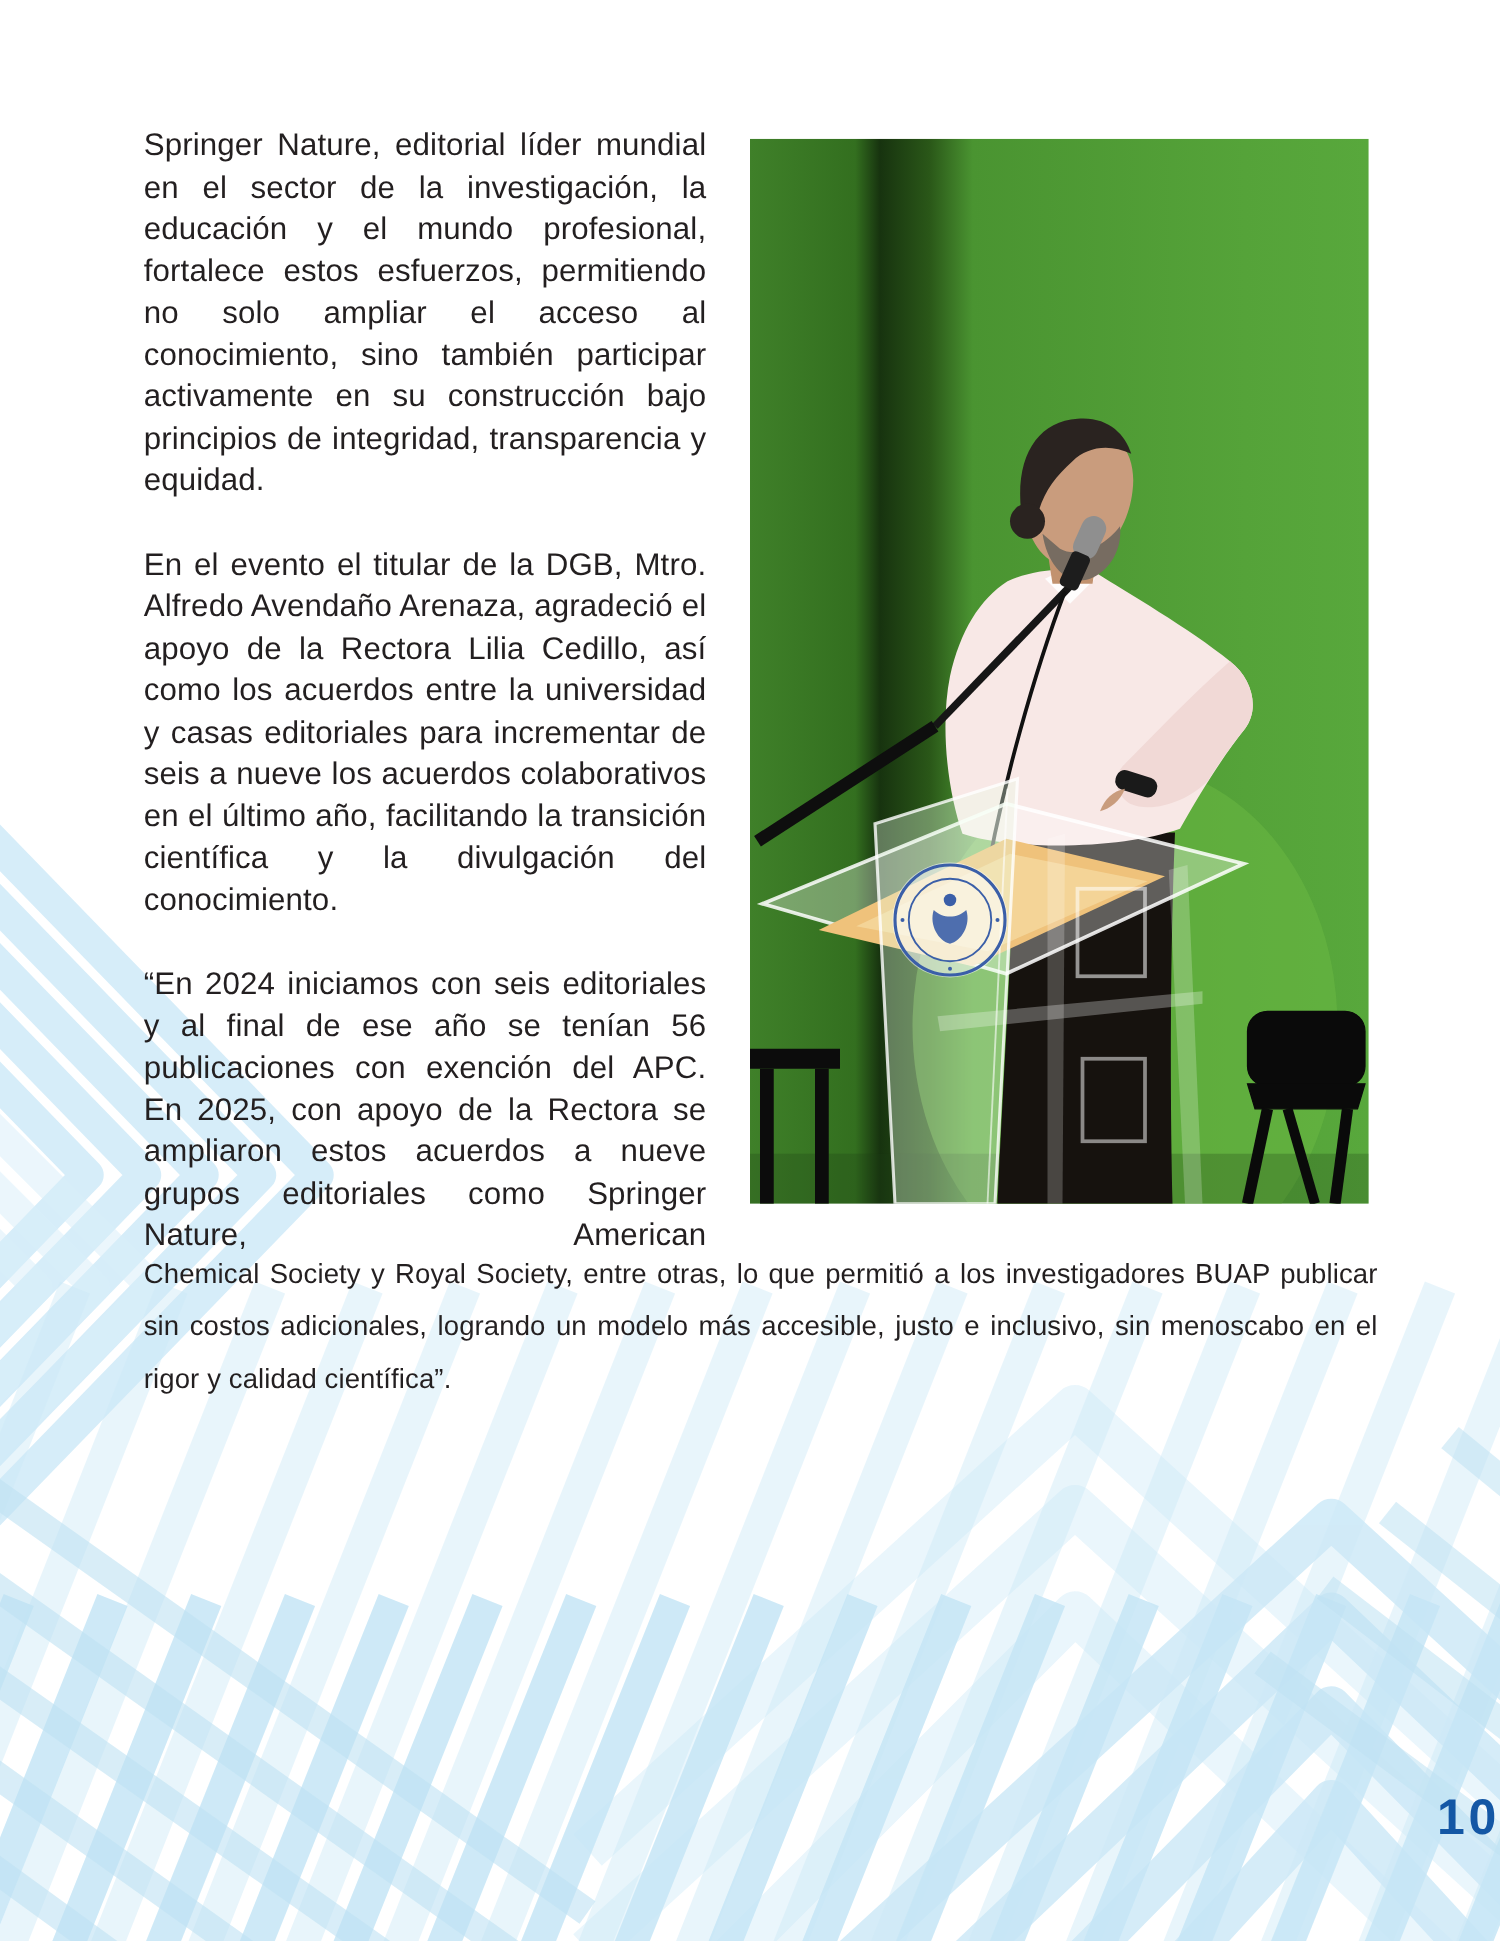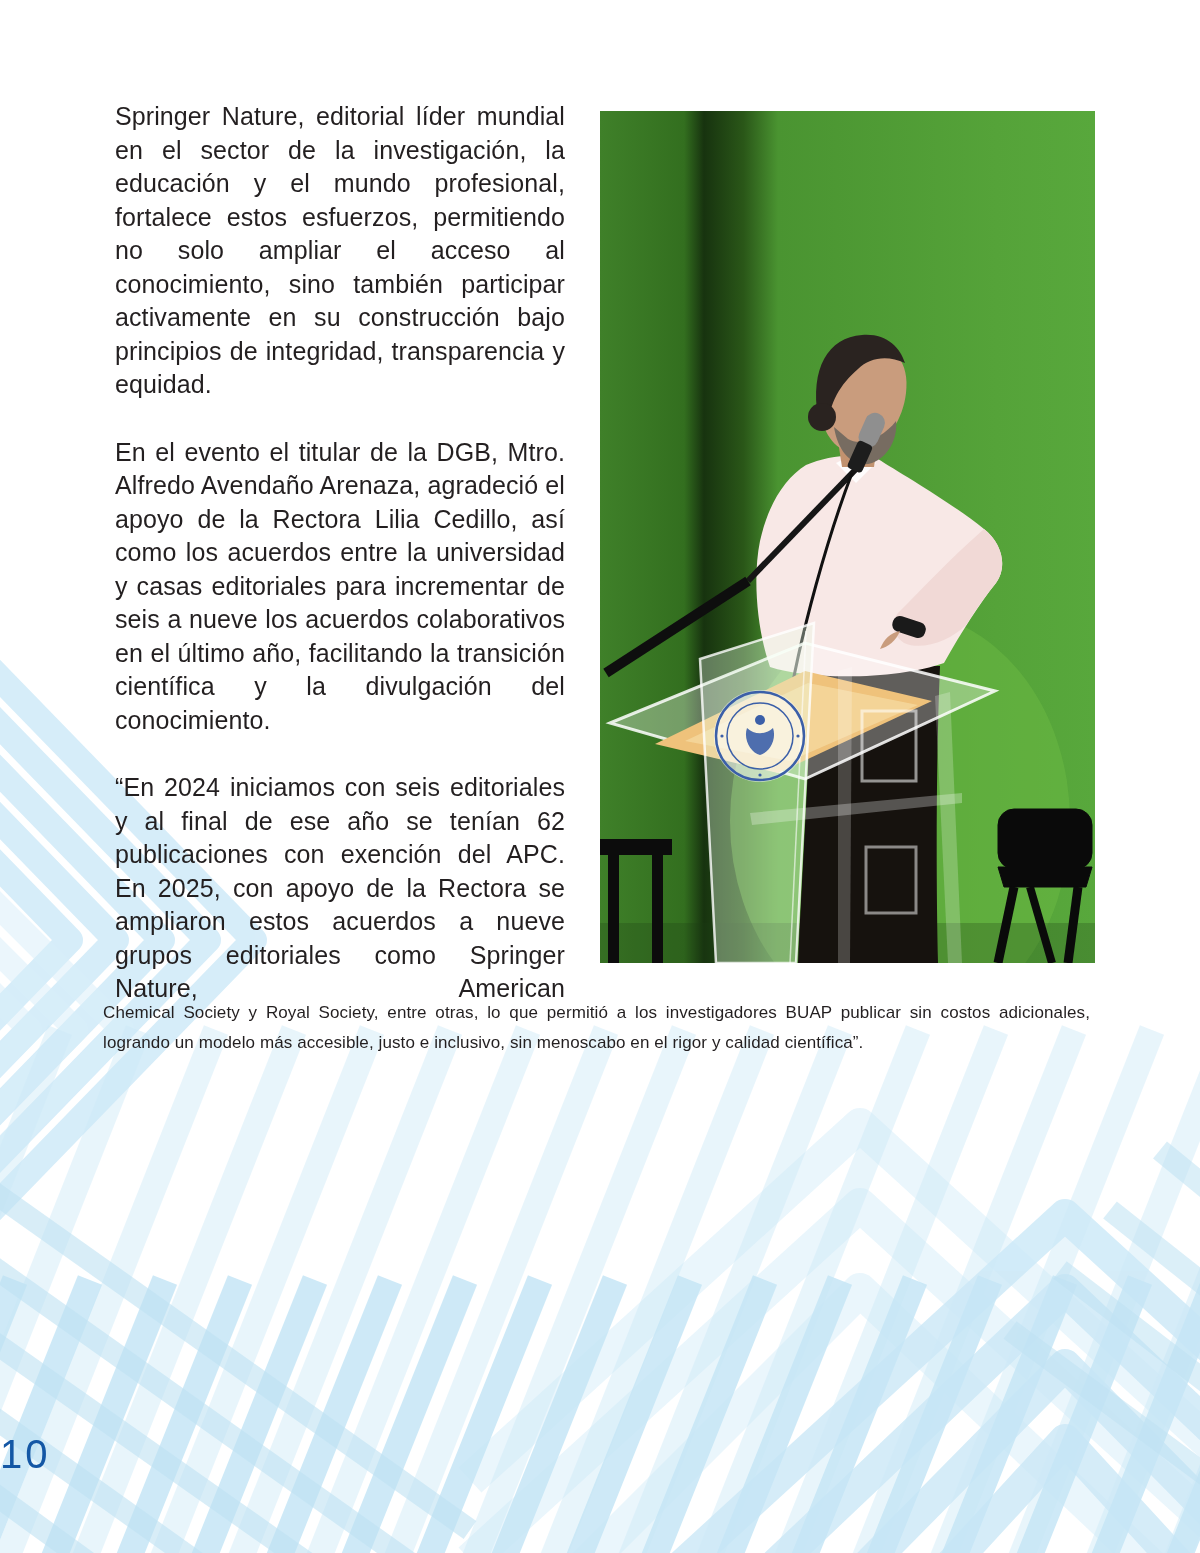--- a/index.html
+++ b/index.html
@@ -22,30 +22,30 @@
     letter-spacing:0.1px;
   }
   .col-text p { margin:0 0 34px 0; }
   .col-text p.stretch-last { text-align-last:justify; }
   .photo {
     position:absolute; left:600px; top:111px; width:495px; height:852px;
     margin:0; padding:0;
   }
   .photo svg { display:block; width:100%; height:100%; }
   .full-text {
-    position:absolute; left:103px; top:998px; width:987px;
-    font-size:17px; line-height:30px;
+    position:absolute; left:115px; top:998px; width:987px;
+    font-size:22px; line-height:42px;
     text-align:justify;
     letter-spacing:0.1px;
   }
   .full-text p { margin:0 0 32px 0; }
   .page-number {
     position:absolute; left:0; top:1432px; width:1200px;
-    text-align:left;
-    font-size:40px; font-weight:normal;
+    text-align:right;
+    font-size:40px; font-weight:bold;
     letter-spacing:3px;
   }
 </style>
 </head>
 <body>
 
 <div class="page">
 
   <svg class="bg-pattern" viewBox="0 0 1200 1553" xmlns="http://www.w3.org/2000/svg" aria-hidden="true">
 
@@ -130,21 +130,21 @@
       <line x1="1010" y1="1330" x2="1320" y2="1560"></line>
       <line x1="1060" y1="1270" x2="1360" y2="1500"></line>
       <line x1="1110" y1="1210" x2="1400" y2="1440"></line>
       <line x1="1160" y1="1150" x2="1440" y2="1380"></line>
     </g>
   </svg>
 
   <div class="col-text" style="color: rgb(35, 31, 32);">
     <p>Springer Nature, editorial líder mundial en el sector de la investigación, la educación y el mundo profesional, fortalece estos esfuerzos, permitiendo no solo ampliar el acceso al conocimiento, sino también participar activamente en su construcción bajo principios de integridad, transparencia y equidad.</p>
     <p>En el evento el titular de la DGB, Mtro. Alfredo Avendaño Arenaza, agradeció el apoyo de la Rectora Lilia Cedillo, así como los acuerdos entre la universidad y casas editoriales para incrementar de seis a nueve los acuerdos colaborativos en el último año, facilitando la transición científica y la divulgación del conocimiento.</p>
-    <p class="stretch-last">“En 2024 iniciamos con seis editoriales y al final de ese año se tenían 62 publicaciones con exención del APC. En 2025, con apoyo de la Rectora se ampliaron estos acuerdos a nueve grupos editoriales como Springer Nature, American</p>
+    <p class="stretch-last">“En 2024 iniciamos con seis editoriales y al final de ese año se tenían 56 publicaciones con exención del APC. En 2025, con apoyo de la Rectora se ampliaron estos acuerdos a nueve grupos editoriales como Springer Nature, American</p>
   </div>
 
   <figure class="photo">
     <svg viewBox="0 0 495 852" xmlns="http://www.w3.org/2000/svg" preserveAspectRatio="none">
       <defs>
         <linearGradient id="wall" x1="0" y1="0" x2="1" y2="0">
           <stop offset="0" stop-color="#3f8029"></stop>
           <stop offset="0.17" stop-color="#336f1f"></stop>
           <stop offset="0.21" stop-color="#17330f"></stop>
           <stop offset="0.29" stop-color="#2a5718"></stop>

